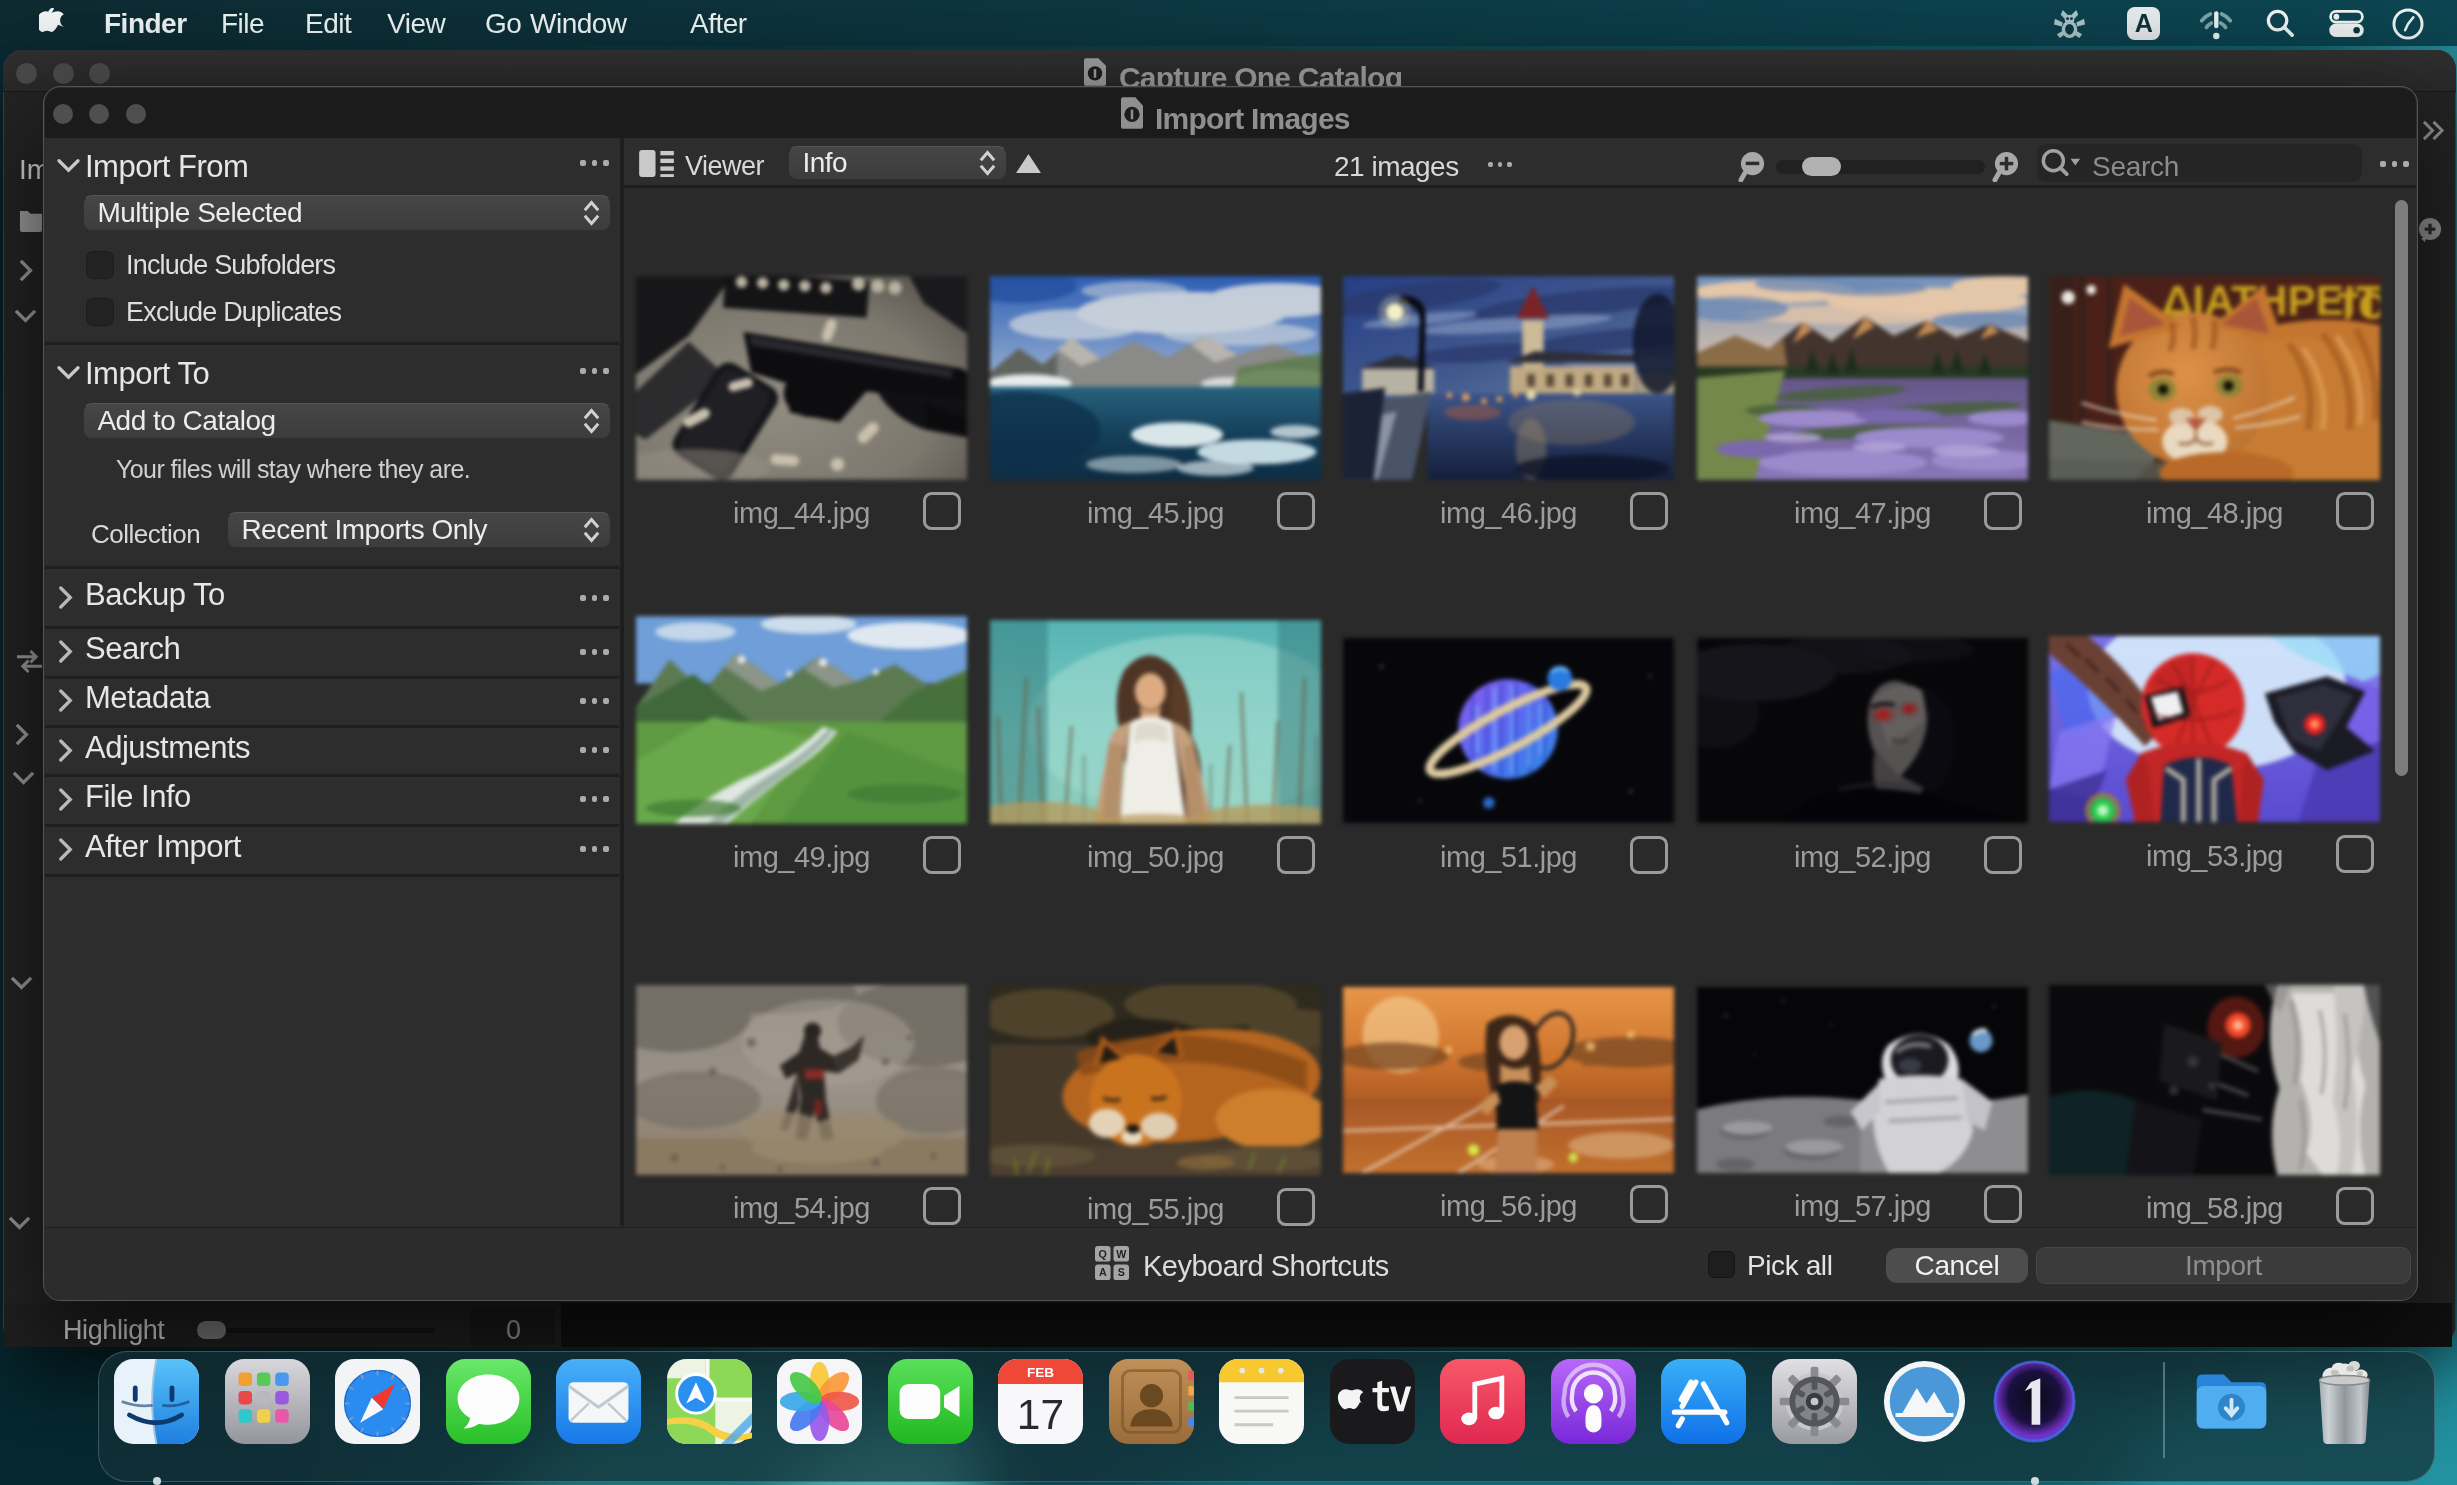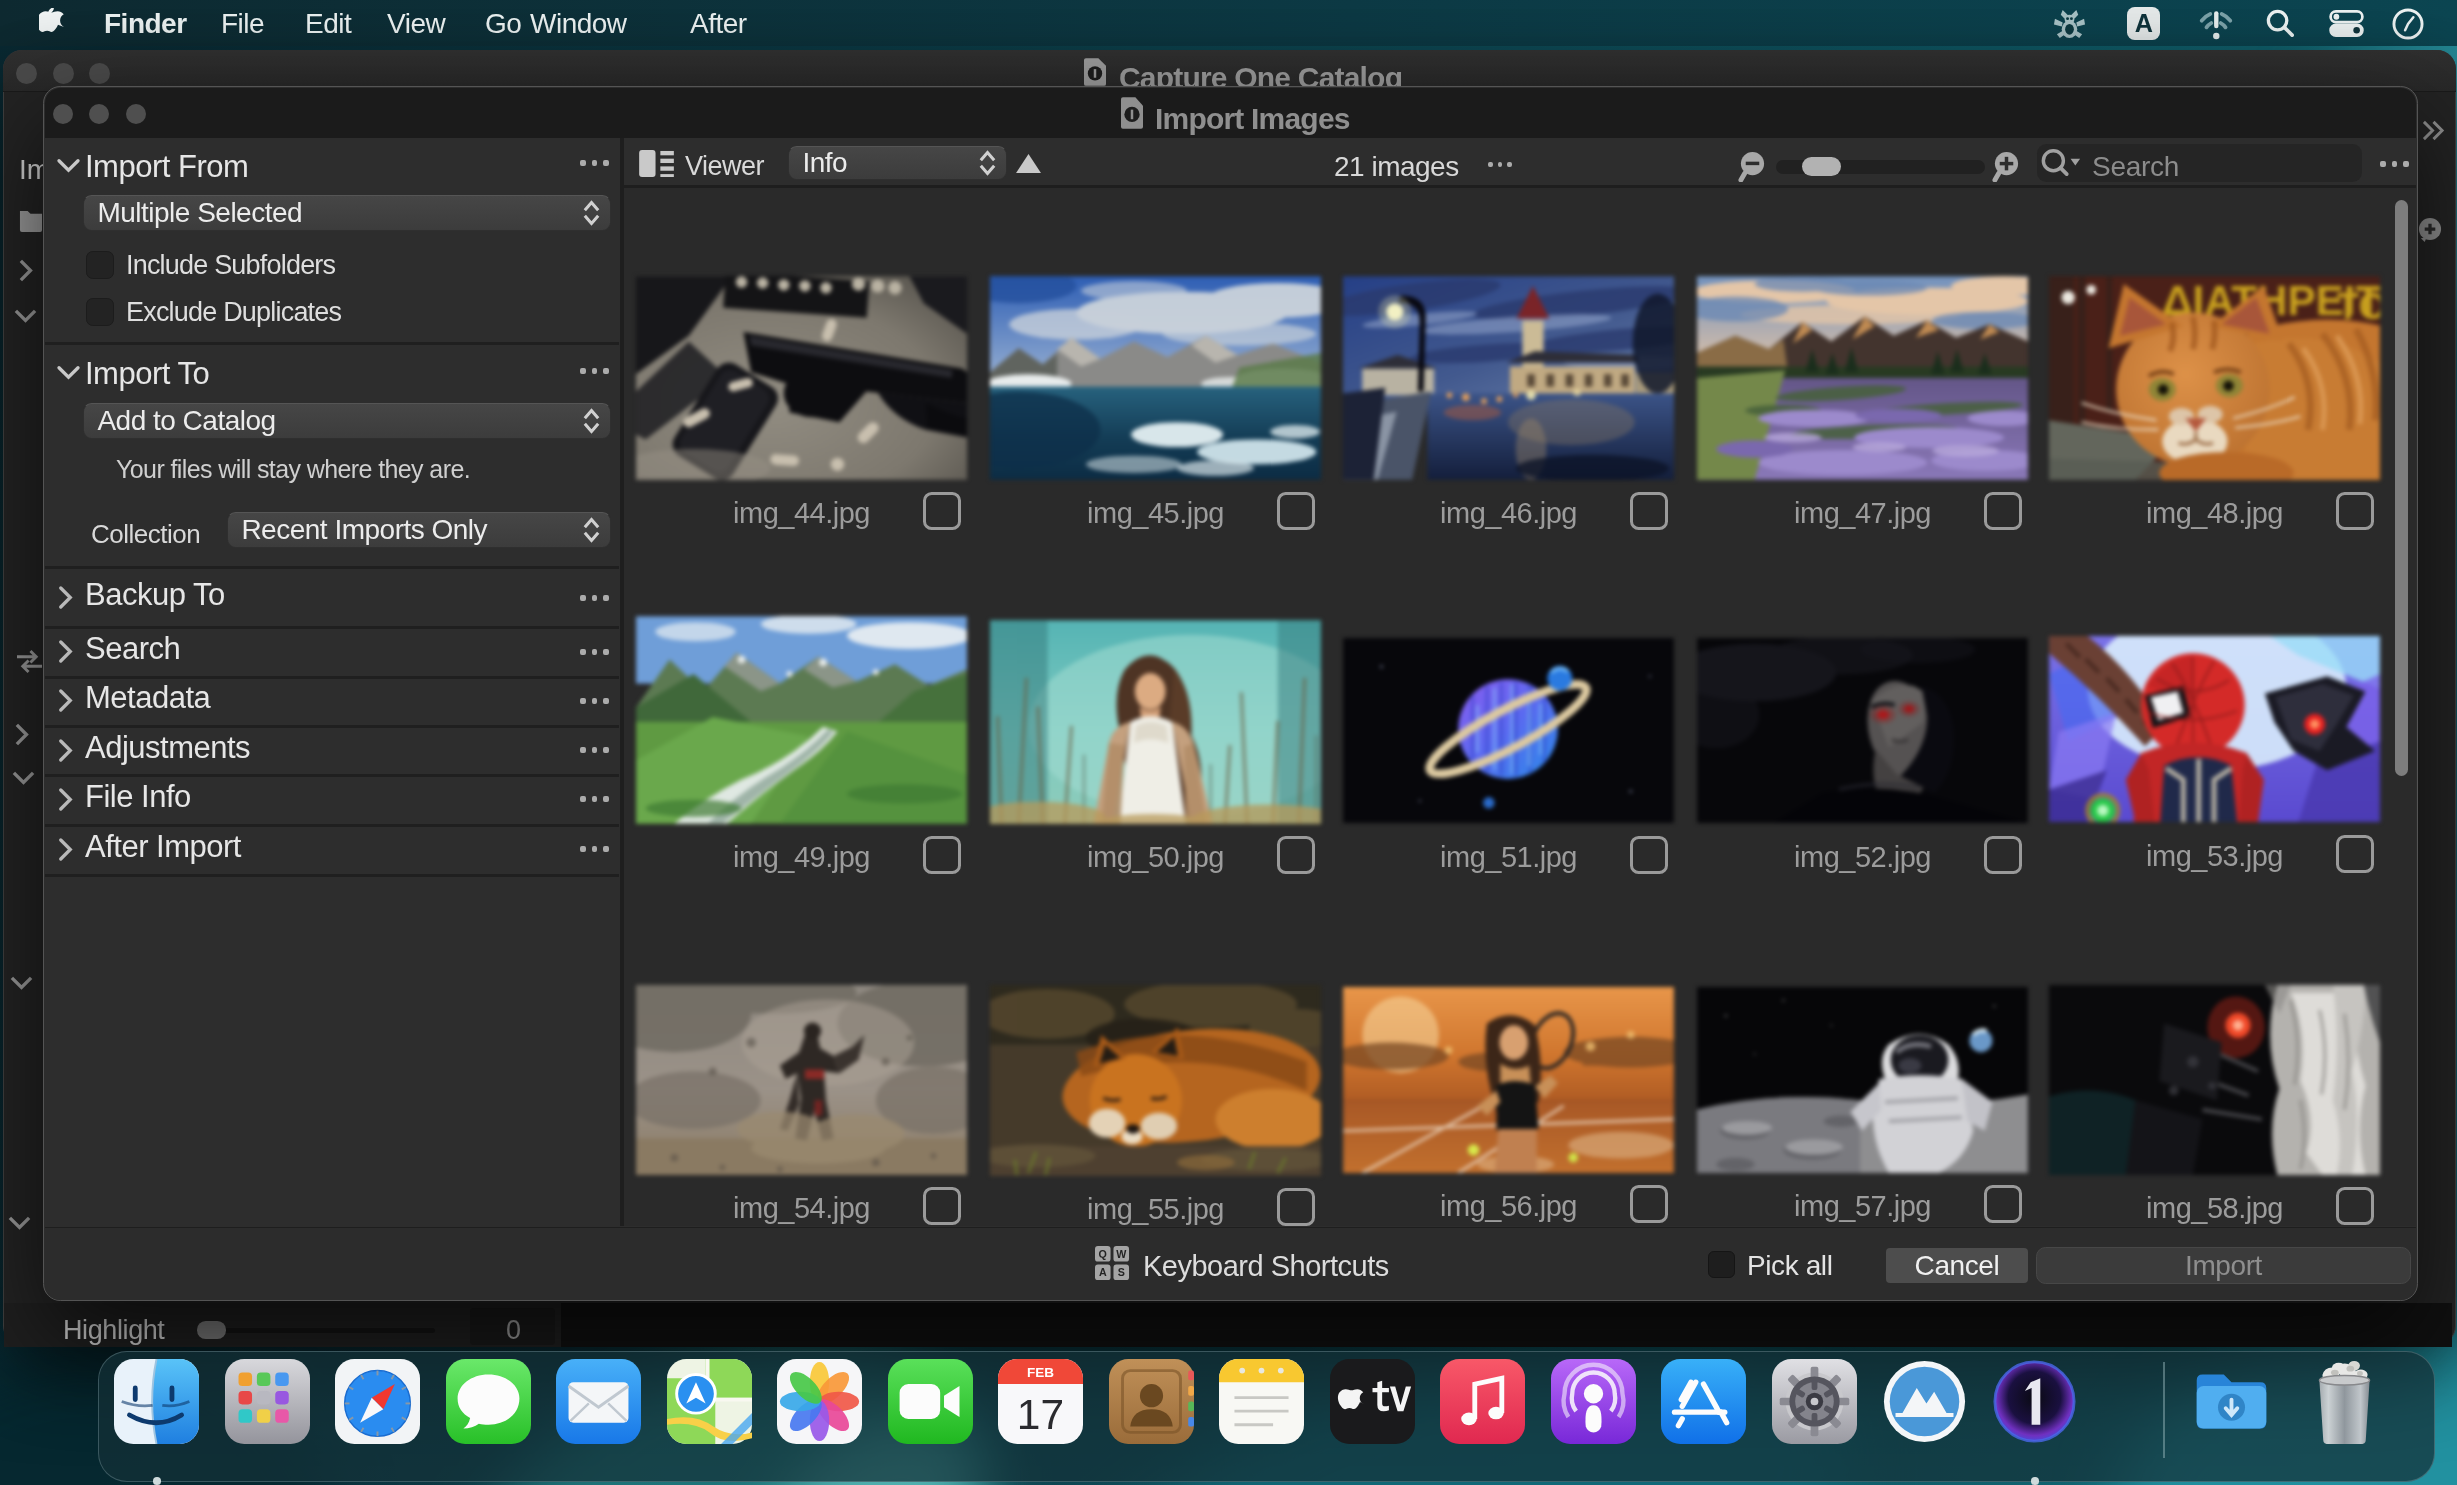--- a/index.html
+++ b/index.html
@@ -1023,21 +1023,21 @@
     <g fill="#232323" font-family="Liberation Sans" font-weight="700" font-size="11" text-anchor="middle">
       <text x="8" y="12">Q</text>
       <text x="27" y="12">W</text>
       <text x="8" y="31">A</text>
       <text x="27" y="31">S</text>
     </g>
   </svg>
 <div class="abs" style="left:1143px;top:1250px;color:#dcdcdc;font-size:29px;letter-spacing:-0.5px">Keyboard Shortcuts</div>
 <div class="abs" style="left:1708px;top:1251px;width:27px;height:27px;background:#1e1e1e;border:1px solid #151515;border-radius:5.8px"></div>
 <div class="abs" style="left:1747px;top:1250px;color:#e3e3e3;font-size:28px;letter-spacing:-0.4px">Pick all</div>
-<div class="abs" style="left:1886px;top:1248px;width:142px;height:35px;background:#4d4d4d;border-radius:4px;color:#f0f0f0;font-size:28px;text-align:center;line-height:35px;letter-spacing:-0.4px">Cancel</div>
+<div class="abs" style="left:1886px;top:1248px;width:142px;height:35px;background:#4d4d4d;border-radius:11px;color:#f0f0f0;font-size:28px;text-align:center;line-height:35px;letter-spacing:-0.4px">Cancel</div>
 <div class="abs" style="left:2036px;top:1247px;width:375px;height:37px;background:#3b3b3b;border:1px solid #474747;border-radius:9.6px;color:#8e8e8e;font-size:28px;text-align:center;line-height:36px;letter-spacing:-0.4px">Import</div>
 
 <div class="abs" style="left:98px;top:1351px;width:2337px;height:131px;background:rgba(20,48,56,.72);border:1.4px solid rgba(140,170,175,.35);border-radius:29px;backdrop-filter:none"></div>
 <div class="abs" style="left:2163px;top:1362px;width:2.4px;height:96px;background:rgba(160,190,195,.45)"></div>
 <div class="abs" style="left:153px;top:1477px;width:7.7px;height:7.7px;border-radius:50%;background:#cfdadb"></div>
 <div class="abs" style="left:2031px;top:1477px;width:7.7px;height:7.7px;border-radius:50%;background:#cfdadb"></div>
 <svg class="abs" style="left:114px;top:1359px" width="85" height="85" viewBox="0 0 88 88">
     <defs>
       <linearGradient id="fin" x1="0" y1="0" x2="0" y2="1">
         <stop offset="0%" stop-color="#59c3f8"></stop>

